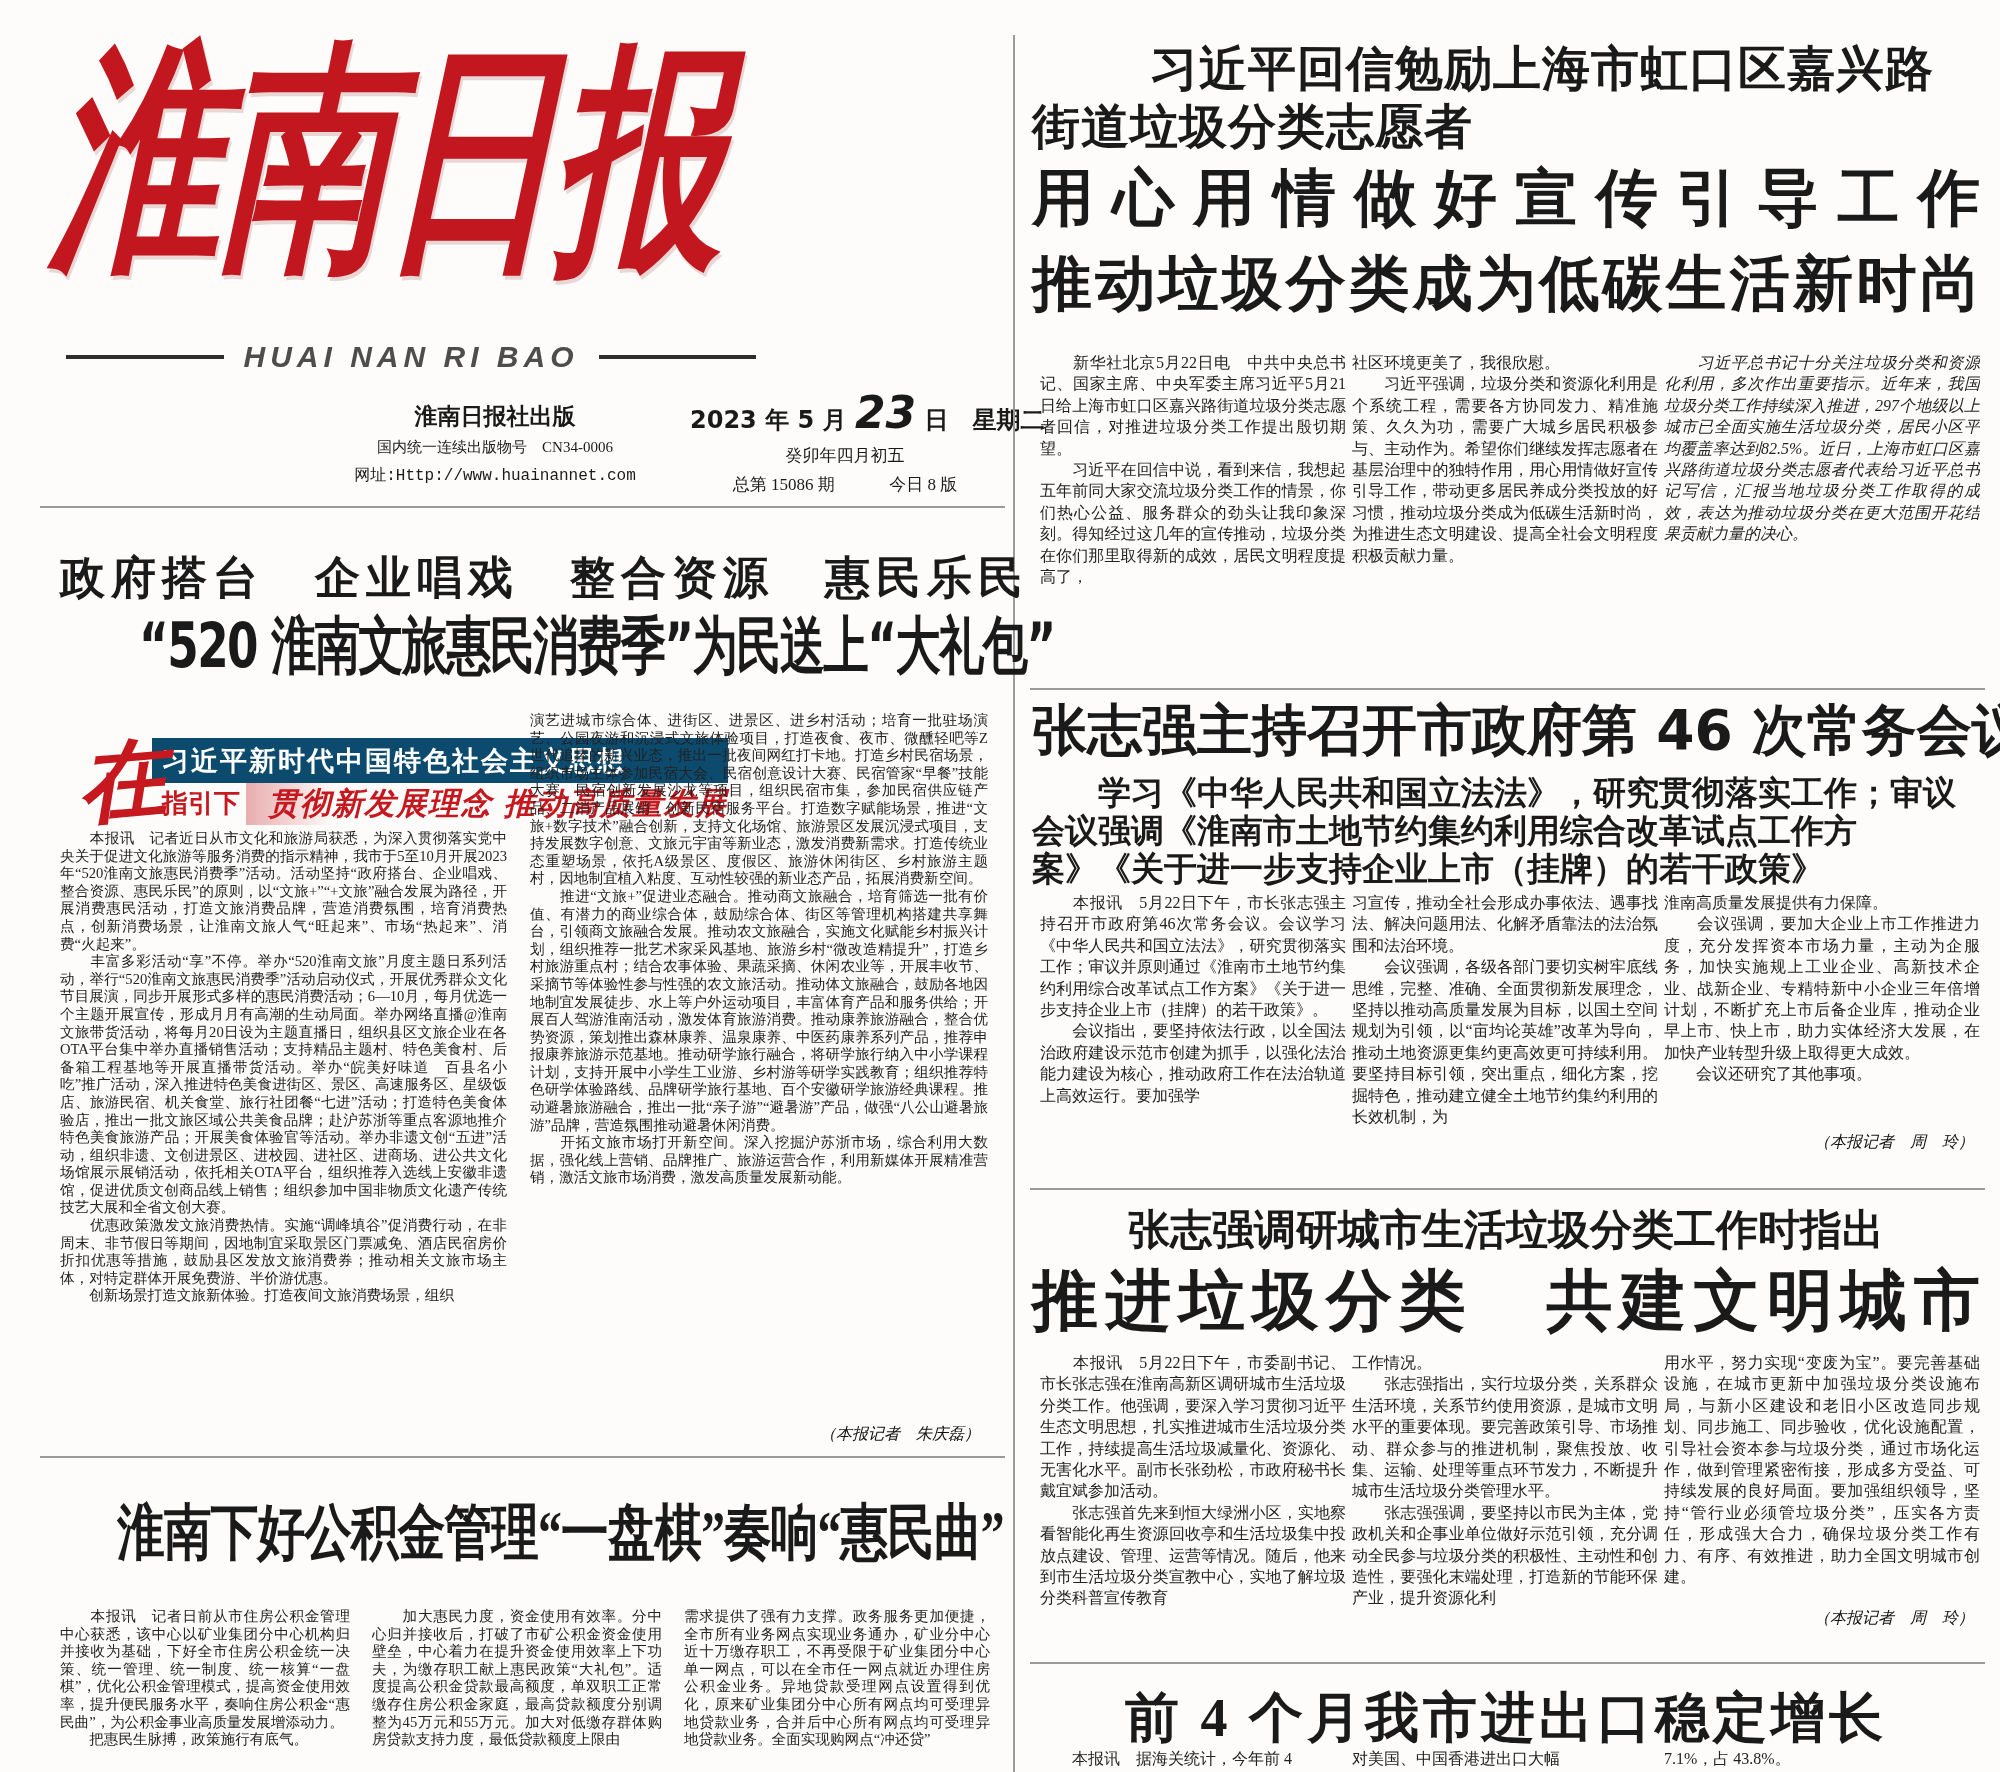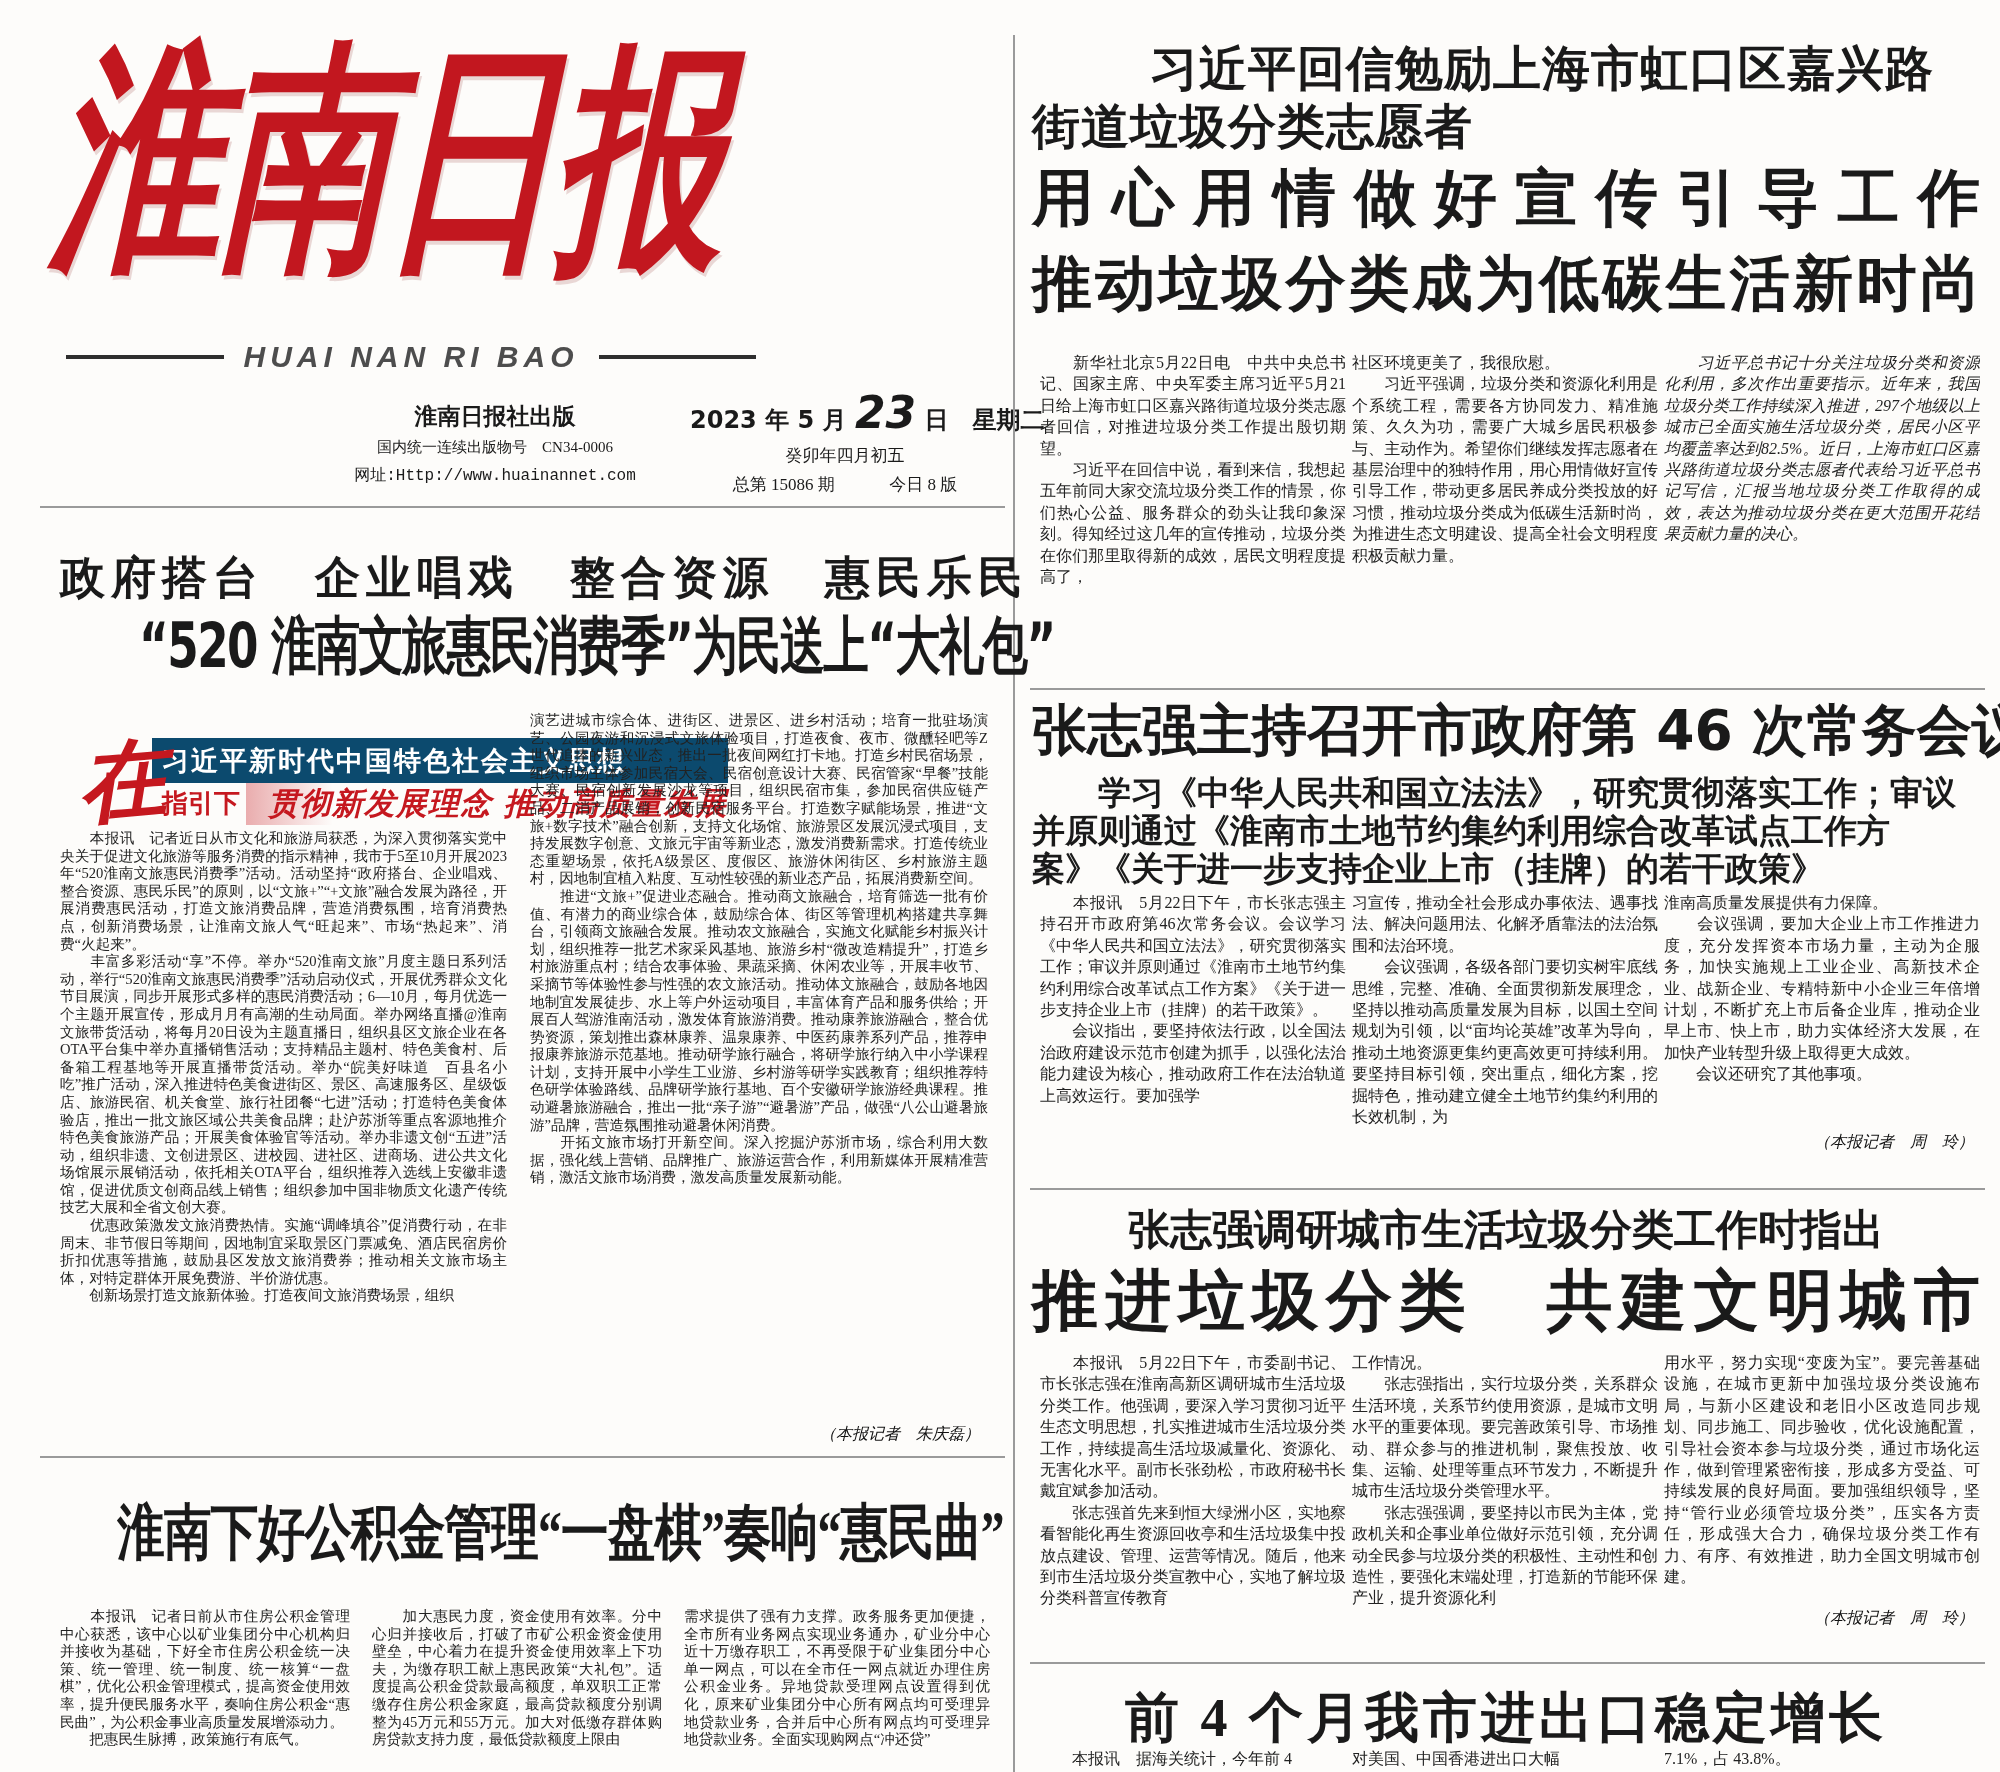--- a/index.html
+++ b/index.html
@@ -180,21 +180,21 @@
   <div class="bodycol-r" style="left:1040px;top:352px;width:306px;height:322px;">　　新华社北京5月22日电　中共中央总书记、国家主席、中央军委主席习近平5月21日给上海市虹口区嘉兴路街道垃圾分类志愿者回信，对推进垃圾分类工作提出殷切期望。
 　　习近平在回信中说，看到来信，我想起五年前同大家交流垃圾分类工作的情景，你们热心公益、服务群众的劲头让我印象深刻。得知经过这几年的宣传推动，垃圾分类在你们那里取得新的成效，居民文明程度提高了，</div>
   <div class="bodycol-r" style="left:1352px;top:352px;width:306px;height:322px;">社区环境更美了，我很欣慰。
 　　习近平强调，垃圾分类和资源化利用是个系统工程，需要各方协同发力、精准施策、久久为功，需要广大城乡居民积极参与、主动作为。希望你们继续发挥志愿者在基层治理中的独特作用，用心用情做好宣传引导工作，带动更多居民养成分类投放的好习惯，推动垃圾分类成为低碳生活新时尚，为推进生态文明建设、提高全社会文明程度积极贡献力量。</div>
   <div class="bodycol-r" style="left:1664px;top:352px;width:316px;height:322px;font-style:italic;">　　习近平总书记十分关注垃圾分类和资源化利用，多次作出重要指示。近年来，我国垃圾分类工作持续深入推进，297个地级以上城市已全面实施生活垃圾分类，居民小区平均覆盖率达到82.5%。近日，上海市虹口区嘉兴路街道垃圾分类志愿者代表给习近平总书记写信，汇报当地垃圾分类工作取得的成效，表达为推动垃圾分类在更大范围开花结果贡献力量的决心。</div>
 
   <div class="abs hrule" style="left:1030px;top:688px;width:955px;"></div>
 
   <div class="bigline meeting-h">张志强主持召开市政府第 46 次常务会议</div>
   <div class="abs subhead-meeting">学习《中华人民共和国立法法》，研究贯彻落实工作；审议
-并原则通过《淮南市土地节约集约利用综合改革试点工作方
+会议强调《淮南市土地节约集约利用综合改革试点工作方
 案》《关于进一步支持企业上市（挂牌）的若干政策》</div>
 
   <div class="bodycol-r" style="left:1040px;top:892px;width:306px;height:280px;">　　本报讯　5月22日下午，市长张志强主持召开市政府第46次常务会议。会议学习《中华人民共和国立法法》，研究贯彻落实工作；审议并原则通过《淮南市土地节约集约利用综合改革试点工作方案》《关于进一步支持企业上市（挂牌）的若干政策》。
 　　会议指出，要坚持依法行政，以全国法治政府建设示范市创建为抓手，以强化法治能力建设为核心，推动政府工作在法治轨道上高效运行。要加强学</div>
   <div class="bodycol-r" style="left:1664px;top:892px;width:316px;height:238px;">淮南高质量发展提供有力保障。
 　　会议强调，要加大企业上市工作推进力度，充分发挥资本市场力量，主动为企服务，加快实施规上工业企业、高新技术企业、战新企业、专精特新中小企业三年倍增计划，不断扩充上市后备企业库，推动企业早上市、快上市，助力实体经济大发展，在加快产业转型升级上取得更大成效。
 　　会议还研究了其他事项。</div>
   <div class="bodycol-r" style="left:1352px;top:892px;width:306px;height:280px;">习宣传，推动全社会形成办事依法、遇事找法、解决问题用法、化解矛盾靠法的法治氛围和法治环境。
 　　会议强调，各级各部门要切实树牢底线思维，完整、准确、全面贯彻新发展理念，坚持以推动高质量发展为目标，以国土空间规划为引领，以“亩均论英雄”改革为导向，推动土地资源更集约更高效更可持续利用。要坚持目标引领，突出重点，细化方案，挖掘特色，推动建立健全土地节约集约利用的长效机制，为</div>
   <div class="byline" style="left:1664px;top:1132px;width:310px;">（本报记者　周　玲）</div>

